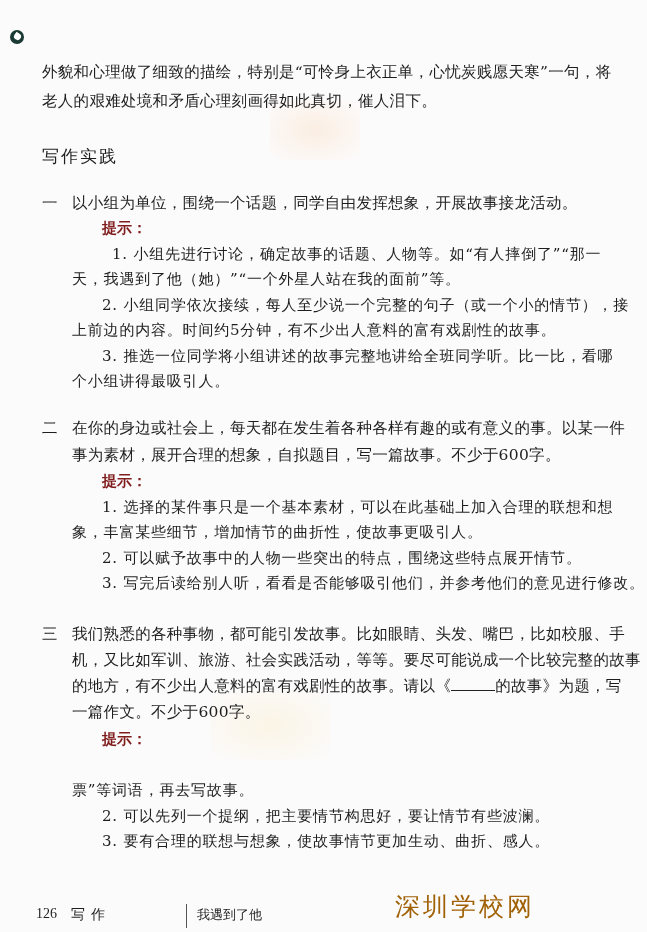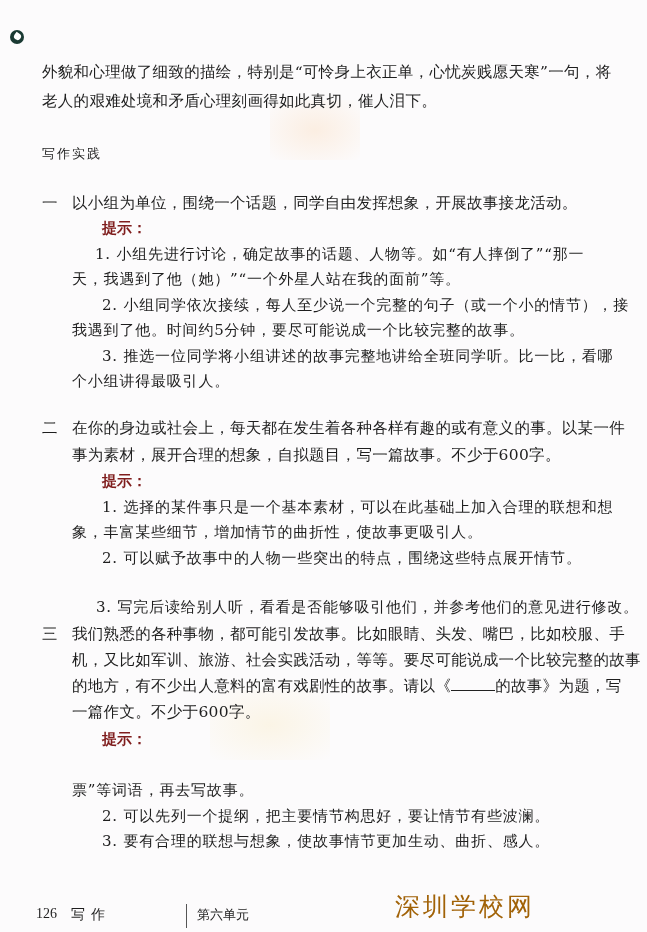--- a/index.html
+++ b/index.html
@@ -21,21 +21,21 @@
   }
   .line {
     position: absolute; white-space: nowrap; font-size: 15.5px; letter-spacing: 0.3px;
   }
   .kai { font-family: "DejaVu Serif", serif; font-size: 15px; letter-spacing: 0.8px; }
   .hint-title {
     position: absolute; color: #7f1d1d; font-size: 15px; font-weight: bold;
     font-family: "DejaVu Sans", sans-serif;
   }
   .section-title {
-    position: absolute; left: 42px; top: 145px; font-size: 13px; letter-spacing: 2px;
+    position: absolute; left: 42px; top: 145px; font-size: 17px; letter-spacing: 2px;
     font-family: "DejaVu Serif", serif;
   }
   .num { position: absolute; left: 42px; font-size: 15.5px; }
   .blank { display: inline-block; width: 44px; border-bottom: 1px solid #222; height: 12px; vertical-align: baseline; }
   .footer-num { position: absolute; left: 36px; top: 906px; font-size: 14px; font-family: "Liberation Serif", serif; }
   .footer-sec { position: absolute; left: 71px; top: 906px; font-size: 14px; letter-spacing: 6px; }
   .footer-divider { position: absolute; left: 186px; top: 904px; width: 1px; height: 24px; background: #555; }
   .footer-unit { position: absolute; left: 197px; top: 906px; font-size: 13px; }
   .watermark {
     position: absolute; left: 395px; top: 890px; font-size: 25px; color: #a16207;
@@ -60,47 +60,47 @@
   <div class="logo-icon"></div>
 
   <div class="line" style="left:42px; top:62px;">外貌和心理做了细致的描绘，特别是“可怜身上衣正单，心忧炭贱愿天寒”一句，将</div>
   <div class="line" style="left:42px; top:91px;">老人的艰难处境和矛盾心理刻画得如此真切，催人泪下。</div>
 
   <div class="section-title">写作实践</div>
 
   <div class="num" style="top:193px;">一</div>
   <div class="line" style="left:72px; top:193px;">以小组为单位，围绕一个话题，同学自由发挥想象，开展故事接龙活动。</div>
   <div class="hint-title" style="left:102px; top:219px;">提示：</div>
-  <div class="line kai" style="left:95px; top:245px;text-align:center;">1. 小组先进行讨论，确定故事的话题、人物等。如“有人摔倒了”“那一</div>
+  <div class="line kai" style="left:112px; top:245px;text-align:center;">1. 小组先进行讨论，确定故事的话题、人物等。如“有人摔倒了”“那一</div>
   <div class="line kai" style="left:72px; top:270px;">天，我遇到了他（她）”“一个外星人站在我的面前”等。</div>
   <div class="line kai" style="left:102px; top:296px;">2. 小组同学依次接续，每人至少说一个完整的句子（或一个小的情节），接</div>
-  <div class="line kai" style="left:72px; top:321px;">我遇到了他。时间约5分钟，要尽可能说成一个比较完整的故事。</div>
+  <div class="line kai" style="left:72px; top:321px;">上前边的内容。时间约5分钟，有不少出人意料的富有戏剧性的故事。</div>
   <div class="line kai" style="left:102px; top:347px;">3. 推选一位同学将小组讲述的故事完整地讲给全班同学听。比一比，看哪</div>
   <div class="line kai" style="left:72px; top:372px;">个小组讲得最吸引人。</div>
 
   <div class="num" style="top:418px;">二</div>
   <div class="line" style="left:72px; top:418px;">在你的身边或社会上，每天都在发生着各种各样有趣的或有意义的事。以某一件</div>
   <div class="line" style="left:72px; top:445px;">事为素材，展开合理的想象，自拟题目，写一篇故事。不少于600字。</div>
   <div class="hint-title" style="left:102px; top:472px;">提示：</div>
   <div class="line kai" style="left:102px; top:498px;">1. 选择的某件事只是一个基本素材，可以在此基础上加入合理的联想和想</div>
   <div class="line kai" style="left:72px; top:523px;">象，丰富某些细节，增加情节的曲折性，使故事更吸引人。</div>
   <div class="line kai" style="left:102px; top:549px;">2. 可以赋予故事中的人物一些突出的特点，围绕这些特点展开情节。</div>
-  <div class="line kai" style="left:96px; top:574px;margin-top:24px;">3. 写完后读给别人听，看看是否能够吸引他们，并参考他们的意见进行修改。</div>
+  <div class="line kai" style="left:102px; top:574px;">3. 写完后读给别人听，看看是否能够吸引他们，并参考他们的意见进行修改。</div>
 
   <div class="num" style="top:624px;">三</div>
   <div class="line" style="left:72px; top:624px;">我们熟悉的各种事物，都可能引发故事。比如眼睛、头发、嘴巴，比如校服、手</div>
   <div class="line" style="left:72px; top:650px;">机，又比如军训、旅游、社会实践活动，等等。要尽可能说成一个比较完整的故事</div>
   <div class="line" style="left:72px; top:676px;">
     <span>的地方，有不少出人意料的富有戏剧性的故事。请以《</span><span class="blank"></span><span>的故事》为题，写</span>
   </div>
   <div class="line" style="left:72px; top:702px;">一篇作文。不少于600字。</div>
   <div class="hint-title" style="left:102px; top:730px;">提示：</div>
   <div class="line kai" style="left:72px; top:781px;">票”等词语，再去写故事。</div>
   <div class="line kai" style="left:102px; top:807px;">2. 可以先列一个提纲，把主要情节构思好，要让情节有些波澜。</div>
   <div class="line kai" style="left:102px; top:832px;">3. 要有合理的联想与想象，使故事情节更加生动、曲折、感人。</div>
 
   <div class="footer-num">126</div>
   <div class="footer-sec">写作</div>
   <div class="footer-divider"></div>
-  <div class="footer-unit">第六单元</div>
+  <div class="footer-unit">我遇到了他</div>
 
   <div class="watermark">深圳学校网</div>
 </div>
 
 </body></html>

